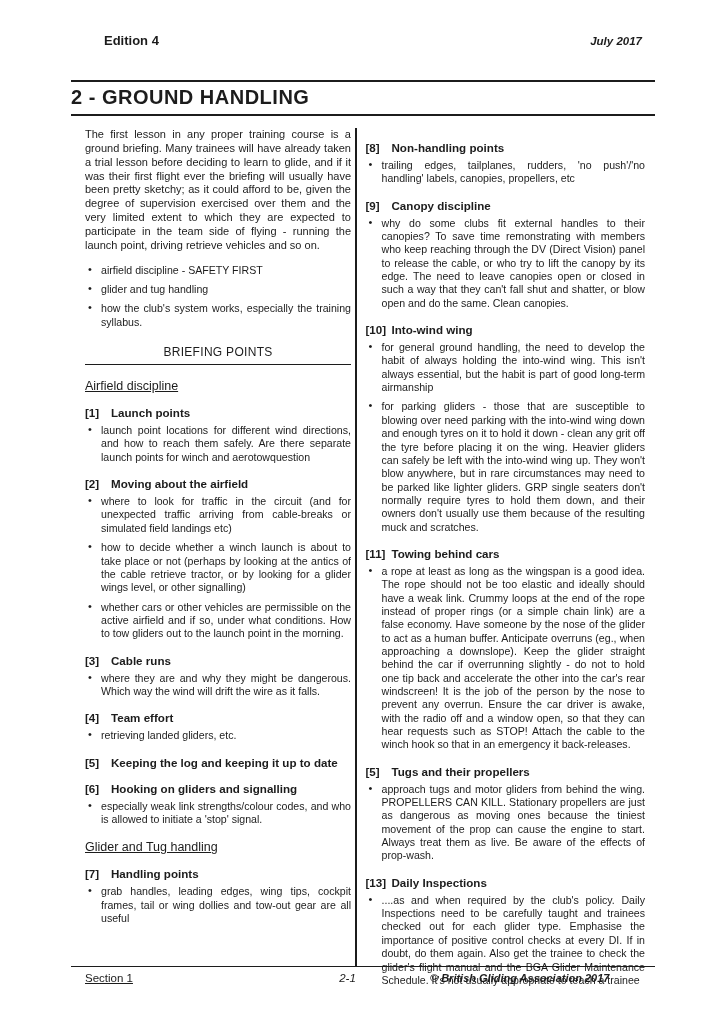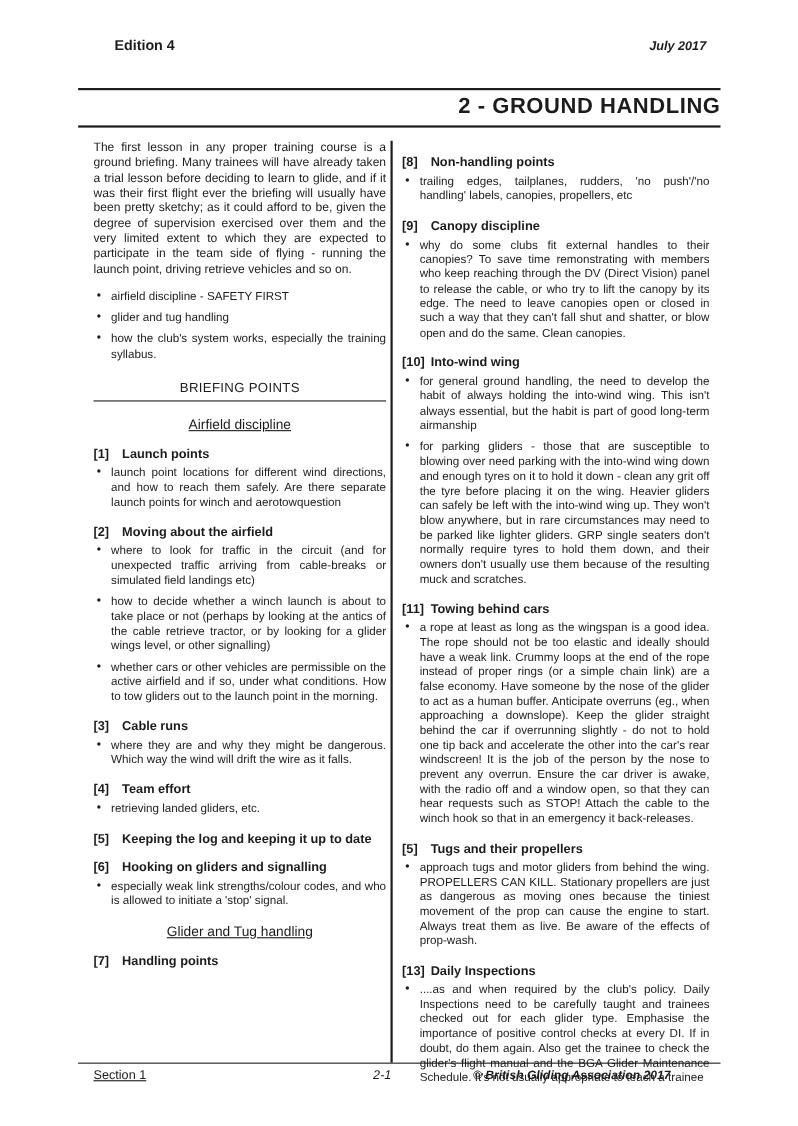--- a/index.html
+++ b/index.html
@@ -14,21 +14,21 @@
   .page-header {
     position: absolute; top: 33px; left: 85px; right: 83px;
     display: flex; justify-content: space-between; align-items: baseline; padding-left: 19px;
   }
   .edition { font-size: 13px; font-weight: bold; }
   .date { font-size: 11.5px; font-weight: bold; font-style: italic; }
   .title-banner {
     position: absolute; top: 80px; left: 71px; right: 70px;
     border-top: 2.5px solid #1c1c1c;
     border-bottom: 2.5px solid #1c1c1c;
-    text-align: right;
+    text-align: left;
     padding: 4px 0 5px 0;
   }
   .chapter-title { font-size: 20px; font-weight: bold; letter-spacing: 0.5px; }
   .content {
     position: absolute; top: 128px; left: 85px; right: 80px; height: 838px;
     display: flex;
   }
   .col { box-sizing: border-box; }
   .col-left  { width: 266px; padding-right: 0; }
   .col-divider { width: 1.5px; background: #1c1c1c; margin-left: 4px; flex: none; }
@@ -48,21 +48,20 @@
   }
   .rule-heading {
     font-size: 12px; letter-spacing: 0.3px;
     border-bottom: 1.6px solid #1c1c1c;
     padding-bottom: 5px; margin: 16px 0 12px 0; text-align: center;
   }
   .underline-heading {
     font-size: 12.5px;
     text-decoration: underline;
     margin: 14px 0 10px 0;
-    text-align: center;
   }
   .bp { margin: 13px 0 0 0; }
   .bp-heading {
     font-size: 11.6px; font-weight: bold;
     display: flex; margin-bottom: 5px;
   }
   .bp-num { min-width: 26px; flex: none; }
   .bp .bullet-list { margin-bottom: 0; }
   .footer-rule {
     position: absolute; top: 966px; left: 71px; right: 70px;
@@ -151,20 +150,23 @@
         <div class="bullet-list">
           <div class="bullet">especially weak link strengths/colour codes, and who is allowed to initiate a 'stop' signal.</div>
         </div>
       </div>
       <div class="underline-heading">Glider and Tug handling</div>
       <div class="bp">
         <div class="bp-heading">
           <span class="bp-num">[7]</span>
           <span class="bp-title">Handling points</span>
         </div>
+        <div class="bullet-list">
+          <div class="bullet">grab handles, leading edges, wing tips, cockpit frames, tail or wing dollies and tow-out gear are all useful</div>
+        </div>
       </div>
     </div>
   <div class="col-divider"></div>
   <div class="col col-right">
       <div class="bp">
         <div class="bp-heading">
           <span class="bp-num">[8]</span>
           <span class="bp-title">Non-handling points</span>
         </div>
         <div class="bullet-list">

